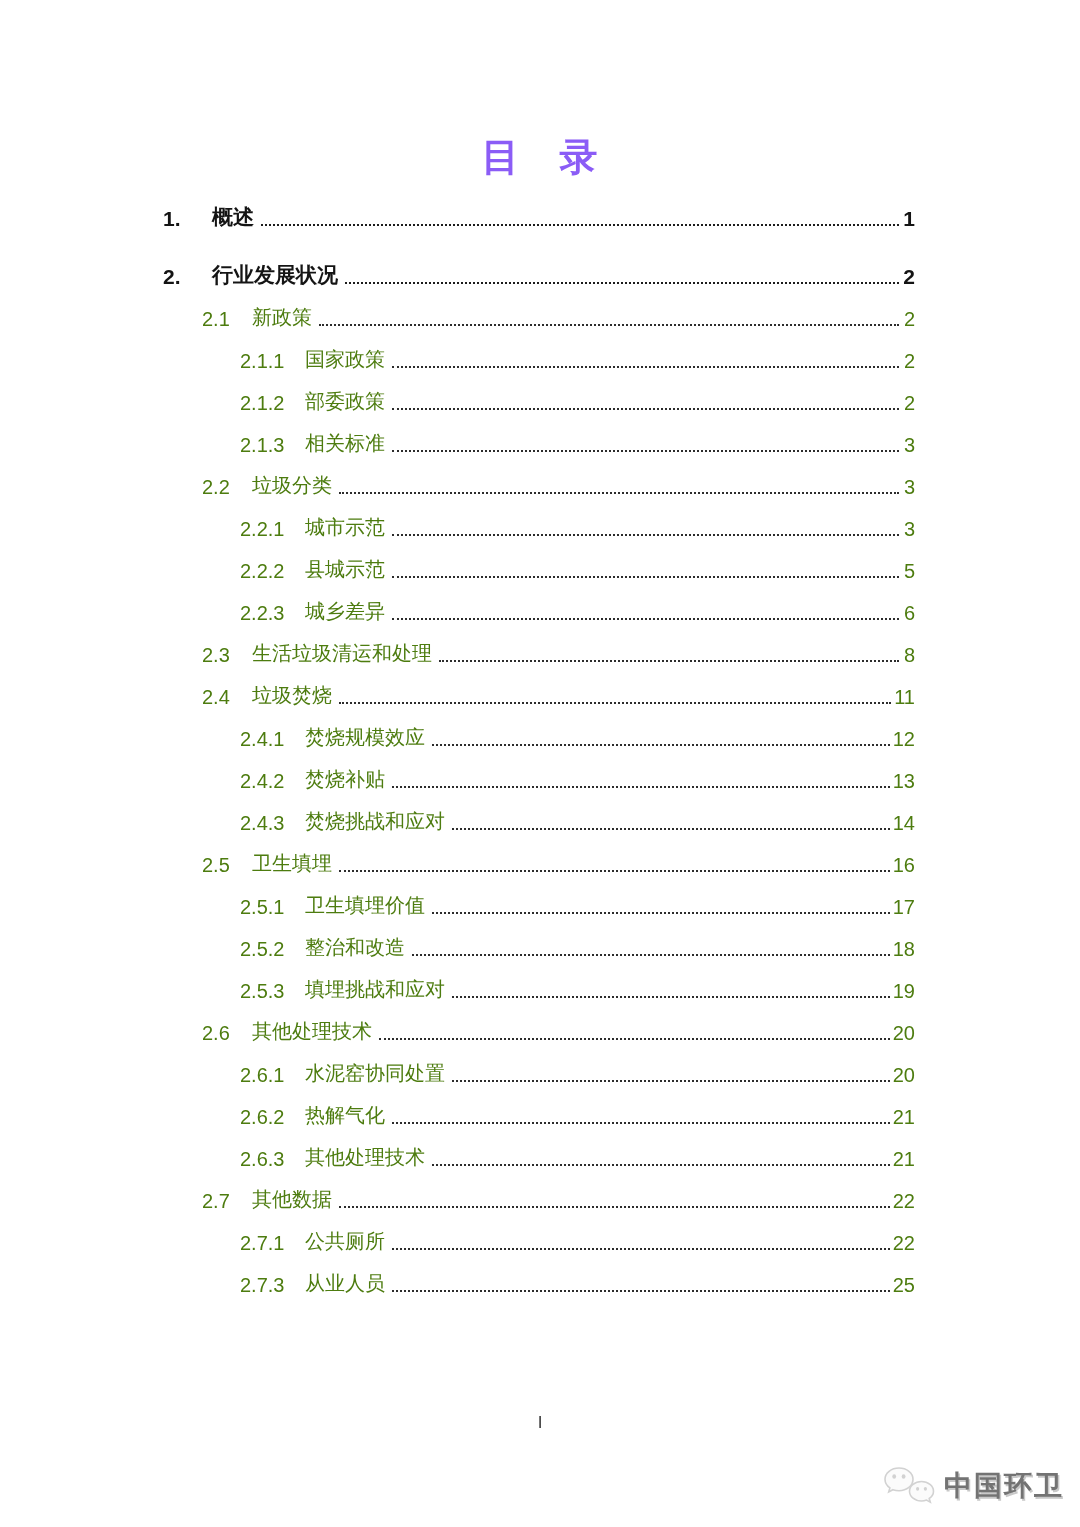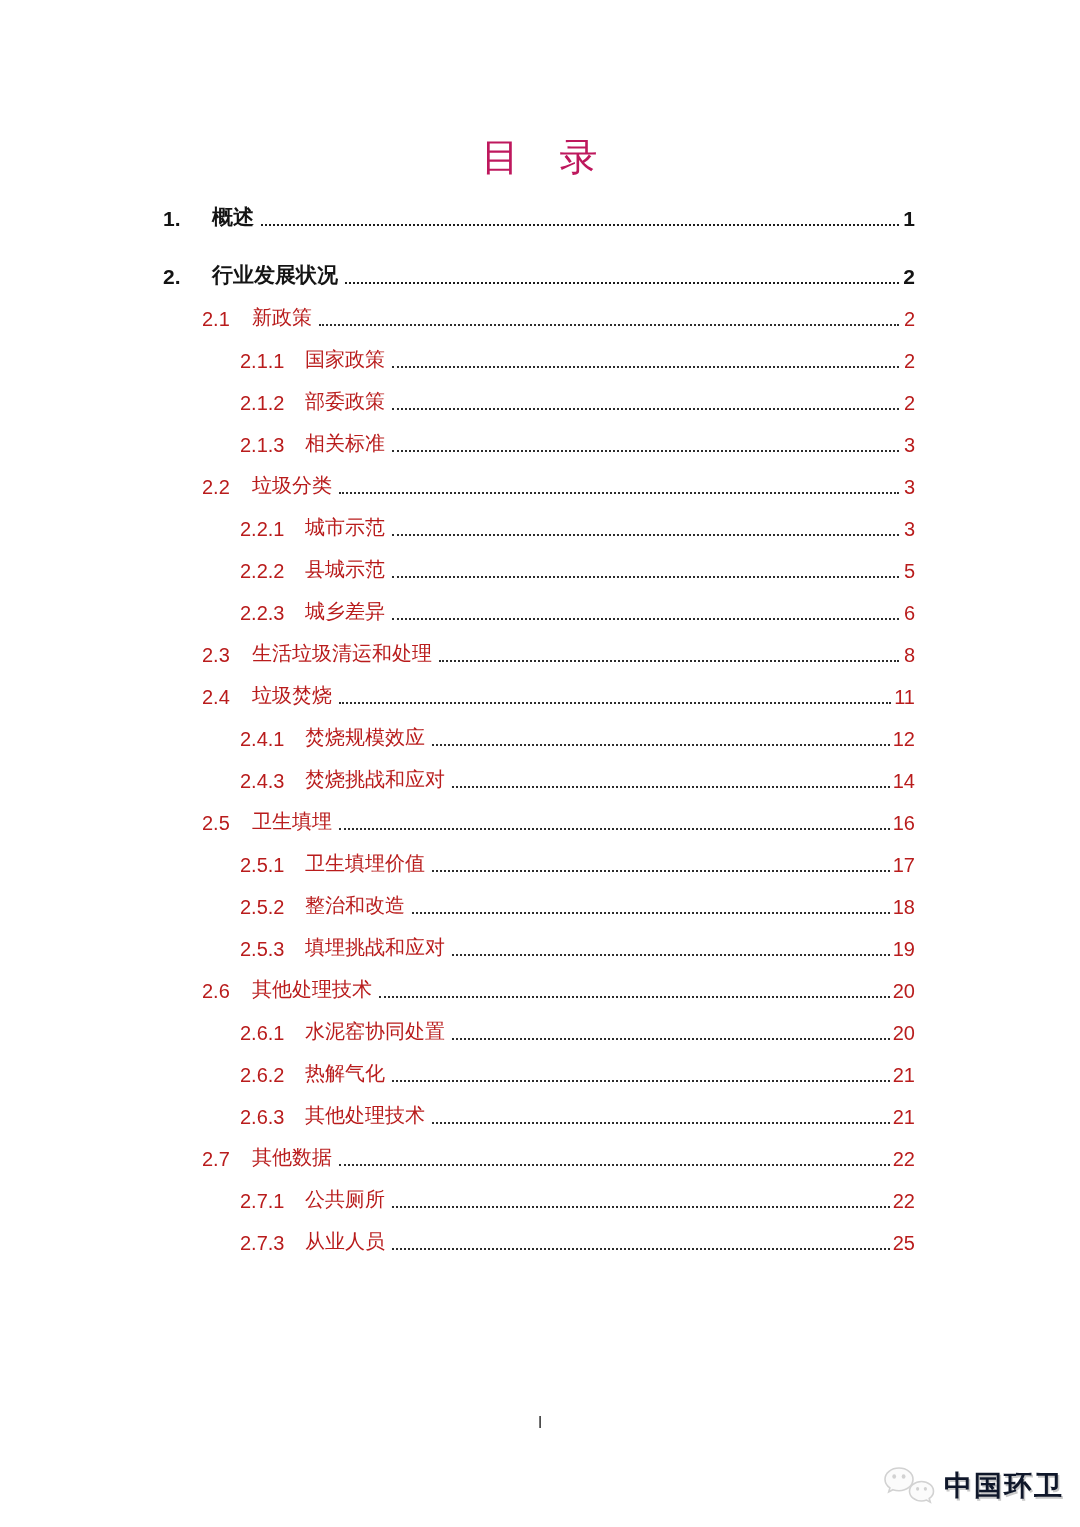--- a/index.html
+++ b/index.html
@@ -16,38 +16,38 @@
     overflow: hidden;
   }
   .doc-title {
     position: absolute;
     top: 132px;
     left: 0;
     right: 0;
     margin: 0;
     text-align: center;
     font-size: 38px;
-    font-weight: 400;
-    color: #be185d;
+    font-weight: 700;
+    color: #8b5cf6;
     letter-spacing: 1px;
   }
   .toc {
     position: absolute;
     left: 163px;
     top: 197px;
     width: 752px;
   }
   .toc-row {
     display: flex;
     align-items: flex-end;
     height: 42px;
     box-sizing: border-box;
     padding-bottom: 8px;
     font-size: 20px;
-    color: #b91c1c;
+    color: #4d7c0f;
   }
   .toc-row.lvl1 {
     font-weight: 700;
     font-size: 21px;
     color: #141414;
   }
   .toc-row.lvl1:not(:first-child) {
     margin-top: 16px;
   }
   .toc-row.lvl2 { padding-left: 39px; }
@@ -90,21 +90,21 @@
     position: absolute;
     right: 16px;
     top: 1465px;
     display: flex;
     align-items: center;
     gap: 7px;
   }
   .watermark .wm-text {
     font-size: 28px;
     font-weight: 700;
-    color: #0f172a;
+    color: #737373;
     letter-spacing: 2px;
     text-shadow: 1.5px 1.5px 0 #c9c9c9;
     white-space: nowrap;
   }
   .wm-icon { display: block; }
 </style>
 </head>
 <body>
 
 <h1 class="doc-title">目　录</h1>
@@ -180,20 +180,26 @@
       <span class="num">2.4</span>
       <span class="lbl">垃圾焚烧</span>
       <span class="leader"></span>
       <span class="pg">11</span>
     </div>
     <div class="toc-row lvl3">
       <span class="num">2.4.1</span>
       <span class="lbl">焚烧规模效应</span>
       <span class="leader"></span>
       <span class="pg">12</span>
+    </div>
+    <div class="toc-row lvl3">
+      <span class="num">2.4.2</span>
+      <span class="lbl">焚烧补贴</span>
+      <span class="leader"></span>
+      <span class="pg">13</span>
     </div>
     <div class="toc-row lvl3">
       <span class="num">2.4.3</span>
       <span class="lbl">焚烧挑战和应对</span>
       <span class="leader"></span>
       <span class="pg">14</span>
     </div>
     <div class="toc-row lvl2">
       <span class="num">2.5</span>
       <span class="lbl">卫生填埋</span>

